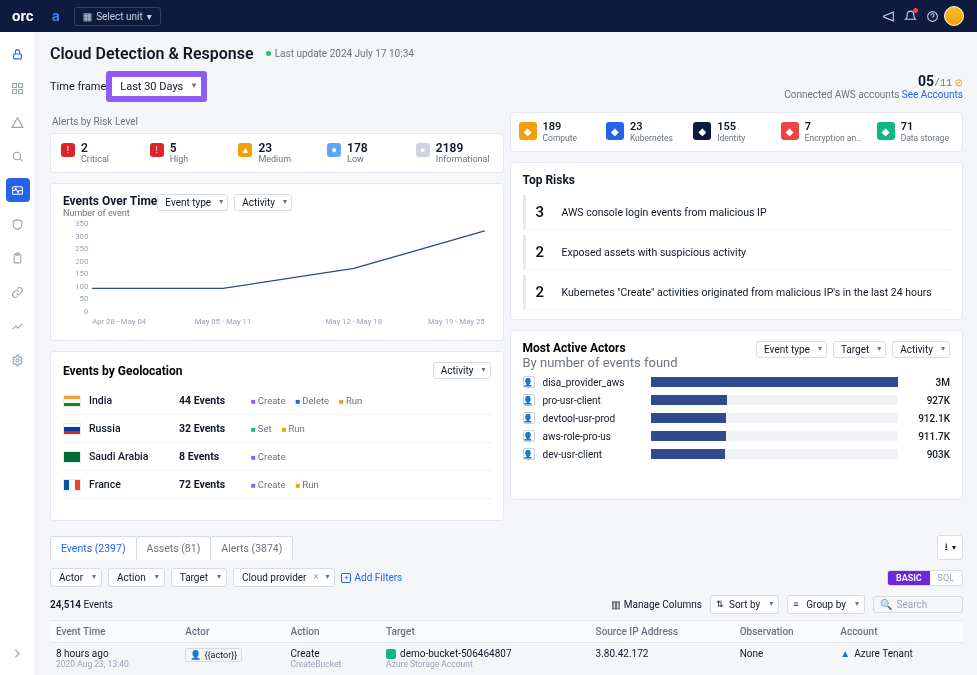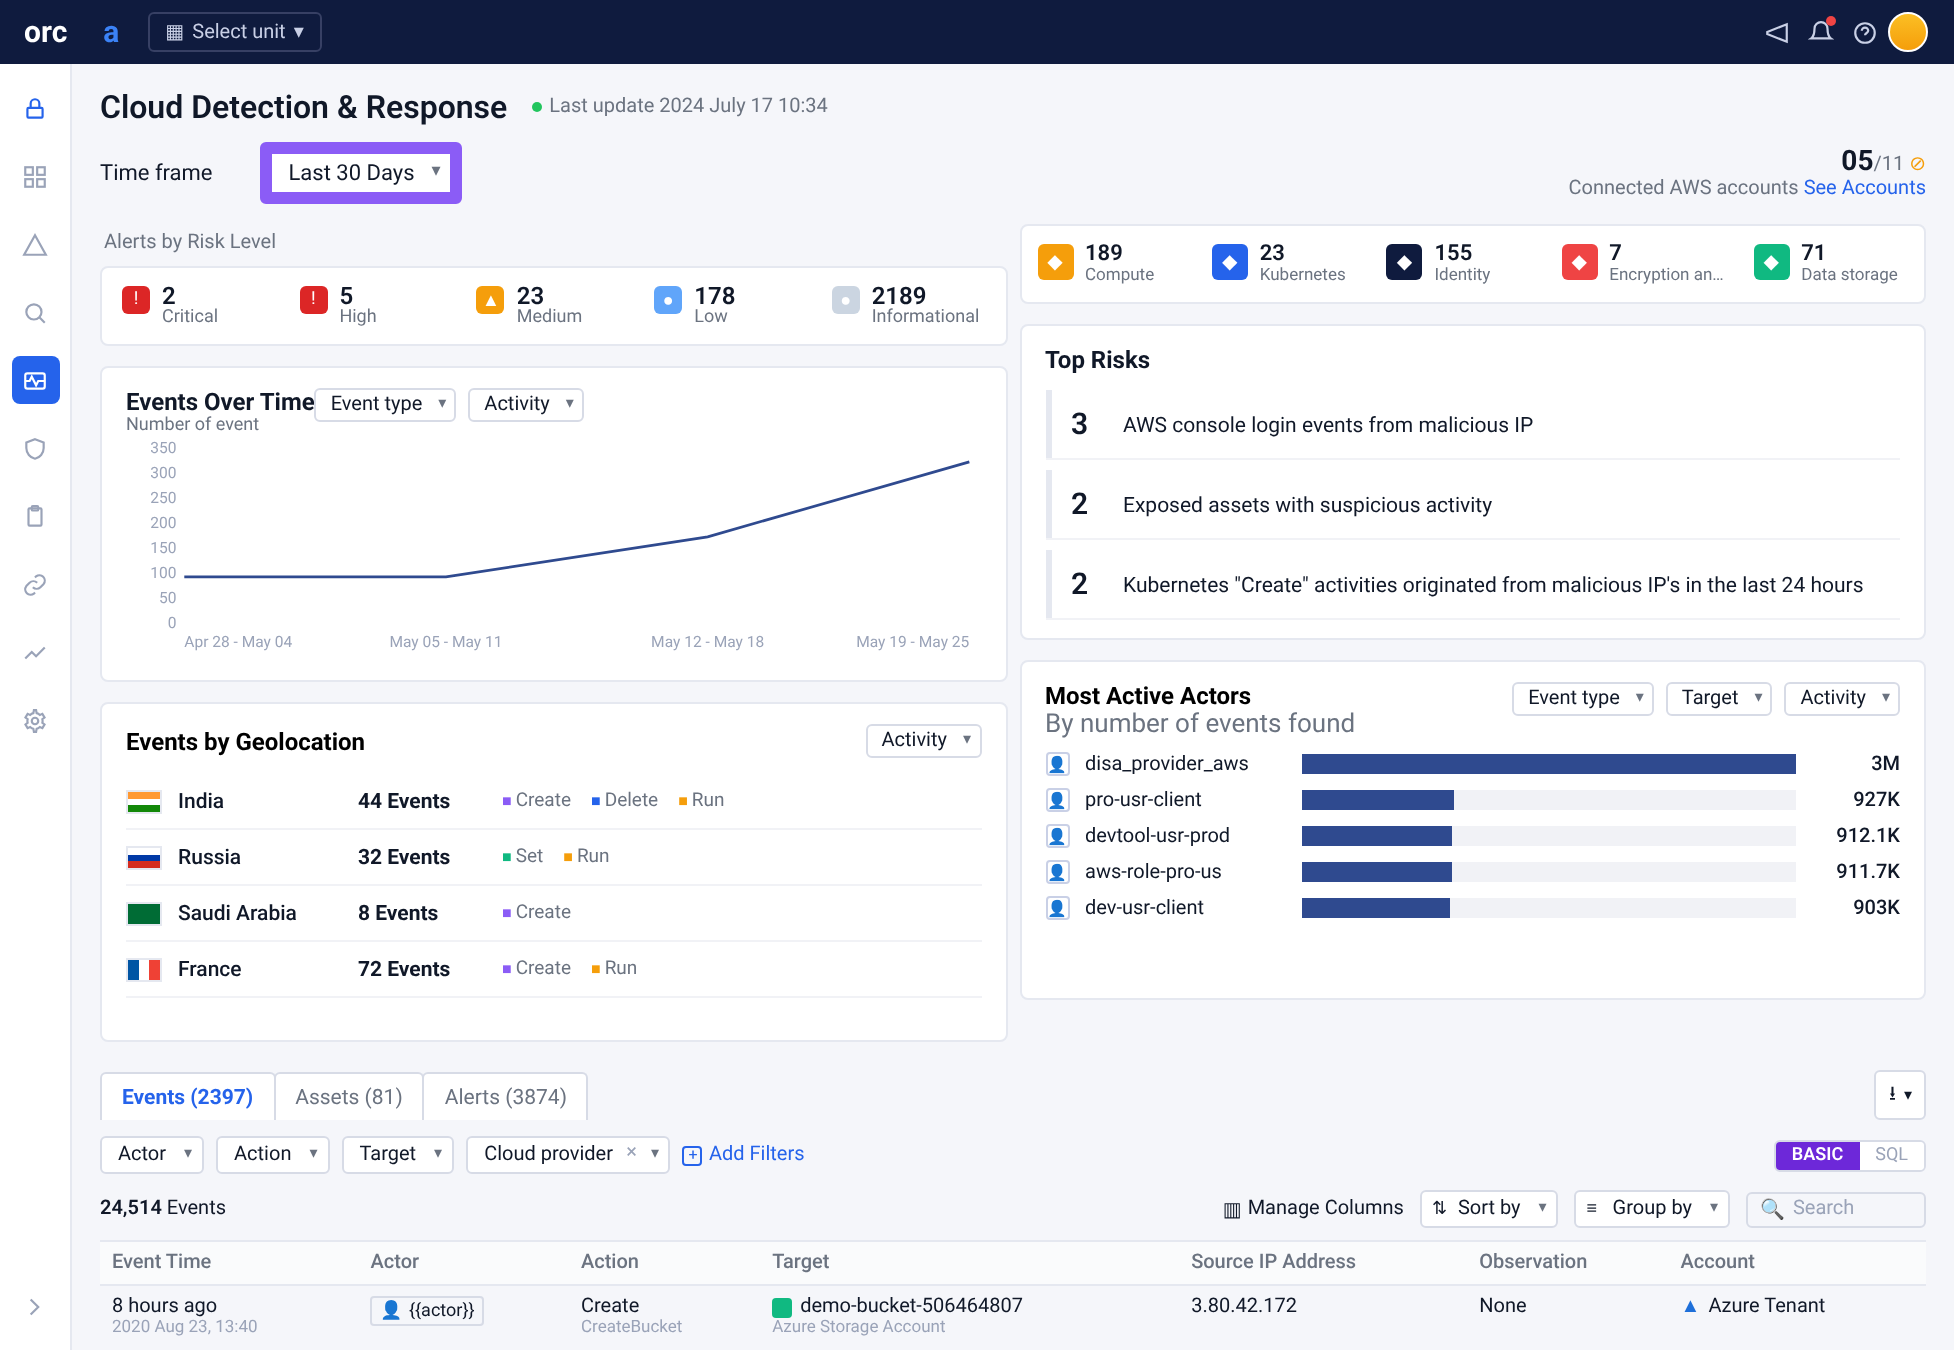--- a/index.html
+++ b/index.html
@@ -21,26 +21,26 @@
 .sidebar .s-spacer { flex:1; }
 
 .main { flex:1; overflow-y:auto; padding: 12px 14px 0 14px; }
 
 .page-head { display:flex; align-items:center; gap:12px; margin-bottom:8px; }
 .page-title { font-size:16px; font-weight:600; color:#101828; }
 .last-update { font-size:10px; color:#6b7380; display:flex; align-items:center; gap:4px;}
 .last-update .gdot { width:5px; height:5px; background:#22c55e; border-radius:50%; }
 
 .row2 { display:flex; align-items:center; justify-content:space-between; margin:6px 0 10px 0; }
-.tf { display:flex; align-items:center; gap:24px; font-size:11px; color:#101828; }
+.tf { display:flex; align-items:center; gap:0; font-size:11px; color:#101828; }
 .sel { border:6px solid #8b5cf6; background:#fff; border-radius:3px; padding:3px 18px 3px 8px; font-size:11px; color:#101828; position:relative; }
 .sel::after { content:'▾'; position:absolute; right:5px; top:3px; font-size:9px; color:#6b7380; }
 .accounts { text-align:right; font-size:10px; color:#6b7380; }
 .accounts .big { font-size:14px; font-weight:700; color:#101828; }
-.accounts .tot { font-size:10px; color:#6b7380; }
+.accounts .tot { font-size:10px; color:#6b7380;font-family:Liberation Mono, monospace; }
 .accounts a { color:#2563eb; text-decoration:none; }
 .accounts .warn { color:#f59e0b; font-size:10px; }
 
 .cols { display:flex; gap:6px; }
 .colL { flex: 1 1 50%; min-width:0; }
 .colR { flex: 1 1 50%; min-width:0; }
 
 .sect-label { font-size:10px; color:#6b7380; margin:4px 0 6px 2px; }
 .card { background:#fff; border:1px solid #e5e8f0; border-radius:4px; }
 
@@ -96,21 +96,21 @@
 .arow { display:flex; align-items:center; gap:8px; margin:6px 0; font-size:10px; }
 .arow .aicon { width:12px; height:12px; border:1px solid #c9d0e6; border-radius:2px; display:flex; align-items:center; justify-content:center; font-size:8px; color:#6b7380;}
 .arow .aname { width:100px; white-space:nowrap; overflow:hidden; text-overflow:ellipsis; color:#101828;}
 .arow .abar { flex:1; height:10px; background:#f1f2f6; position:relative; }
 .arow .abar .fill { position:absolute; left:0; top:0; bottom:0; background:#2f4a8f; }
 .arow .aval { width:44px; text-align:right; color:#101828; font-weight:500;}
 
 .lower { margin-top:14px; }
 .tabs { display:flex; align-items:center; }
 .tab { border:1px solid #d7dbe6; border-bottom:none; padding:5px 10px; font-size:10.5px; color:#6b7380; background:#fff; margin-right:-1px; border-radius:3px 3px 0 0;}
-.tab.active { color:#2563eb; font-weight:700; }
+.tab.active { color:#2563eb; font-weight:400; }
 .dlbtn { margin-left:auto; border:1px solid #d7dbe6; border-radius:3px; background:#fff; padding:3px 6px; font-size:10px; color:#101828; display:flex; align-items:center; gap:4px;}
 
 .filters { display:flex; align-items:center; gap:6px; margin-top:8px; }
 .pill { border:1px solid #d7dbe6; border-radius:3px; background:#fff; font-size:10px; padding:3px 18px 3px 8px; position:relative; color:#101828;}
 .pill::after { content:'▾'; position:absolute; right:5px; top:3px; font-size:8px; color:#6b7380; }
 .pill.x::before { content:'×'; position:absolute; right:16px; top:2px; font-size:10px; color:#9aa3b8; }
 .addf { color:#2563eb; font-size:10px; display:flex; align-items:center; gap:3px; }
 .filters .spacer { flex:1; }
 .mode { display:flex; border:1px solid #d7dbe6; border-radius:3px; overflow:hidden; font-size:9px; }
 .mode div { padding:2px 8px; }

